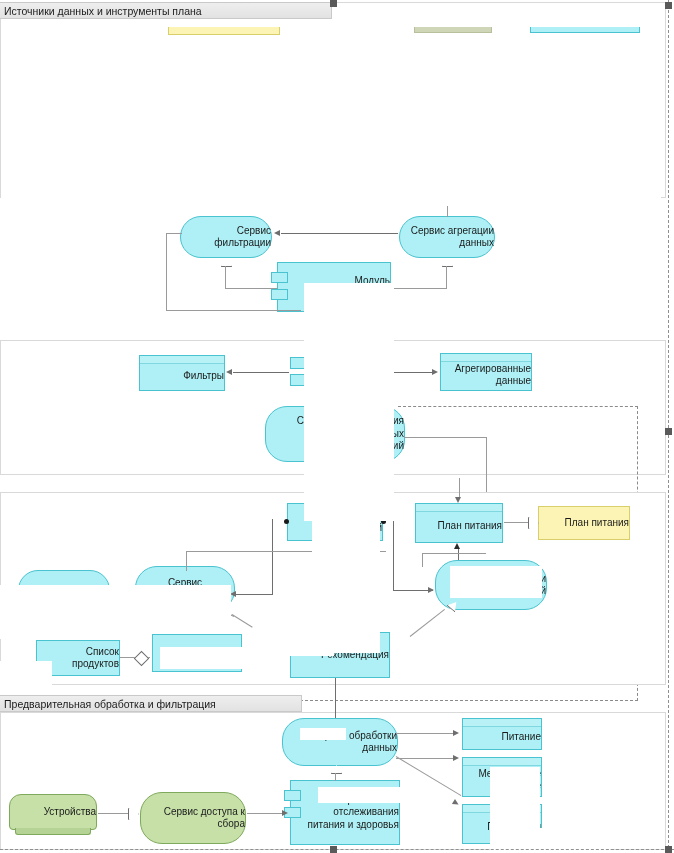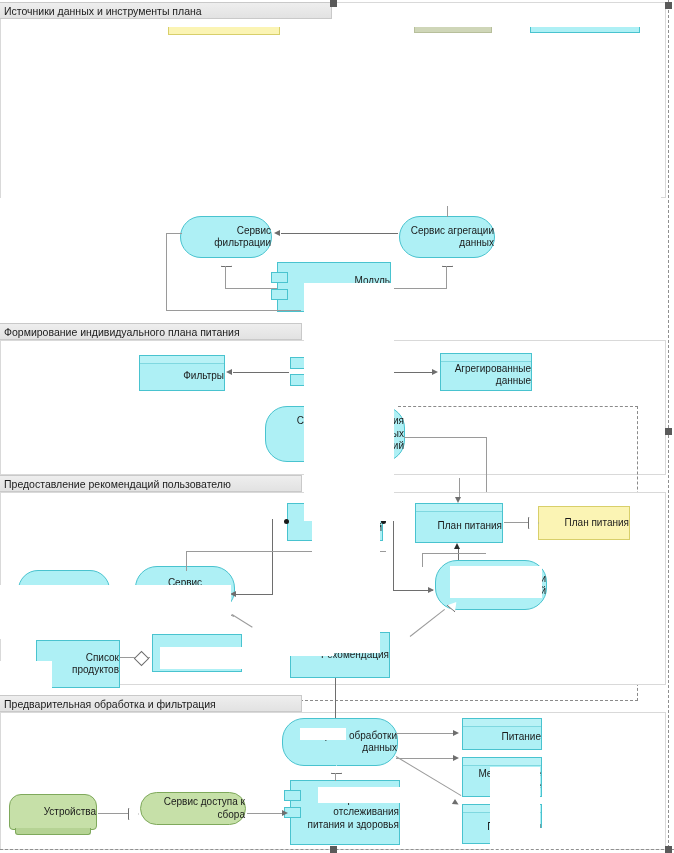--- a/index.html
+++ b/index.html
@@ -117,21 +117,20 @@
   <div class="ln lnv ln-grey" style="left:446px;top:266px;height:22px;"></div>
   <div class="ln lnh ln-grey" style="left:391px;top:288px;width:56px;"></div>
 
   <div class="ln lnv ln-grey" style="left:166px;top:233px;height:77px;"></div>
   <div class="ln lnh ln-grey" style="left:166px;top:310px;width:135px;"></div>
   <div class="ln lnh ln-grey" style="left:166px;top:233px;width:16px;"></div>
 
   <div class="ln lnv ln-grey" style="left:447px;top:206px;height:11px;"></div>
 
   <div class="band" style="top:340px;height:135px;"></div>
-  <div class="band-header" style="top:323px;left:0;width:302px;">Формирование индивидуального плана питания</div>
 
   <div class="shape cls" style="left:440px;top:353px;width:92px;height:38px;">
     <div class="strip"></div>
     <span class="lbl" style="margin-top:6px;">Агрегированные</span>
     <span class="lbl">данные</span>
   </div>
 
   <div class="shape cls" style="left:139px;top:355px;width:86px;height:36px;">
     <div class="strip"></div>
     <span class="lbl" style="margin-top:7px;">Фильтры</span>
@@ -156,21 +155,20 @@
   <div class="ln-dash-h" style="left:300px;top:700px;width:338px;"></div>
   <div class="ln-dash-v" style="left:300px;top:700px;height:18px;"></div>
 
   <div class="ln lnh ln-grey" style="left:404px;top:437px;width:82px;"></div>
   <div class="ln lnv ln-grey" style="left:486px;top:437px;height:62px;"></div>
 
   <div class="ln lnv" style="left:335px;top:462px;height:48px;"></div>
   <div class="arrow-u" style="left:331px;top:456px;"></div>
 
   <div class="band" style="top:492px;height:193px;"></div>
-  <div class="band-header" style="top:475px;left:0;width:302px;">Предоставление рекомендаций пользователю</div>
 
   <div class="shape cls" style="left:287px;top:503px;width:96px;height:38px;">
     <span class="lbl">Интерфейс</span>
     <span class="lbl">сообщений</span>
   </div>
   <div class="lolli" style="left:370px;top:512px;"></div>
   <div class="dot" style="left:284px;top:519px;"></div>
   <div class="dot" style="left:381px;top:519px;"></div>
   <div class="dot" style="left:333px;top:500px;"></div>
 
@@ -216,21 +214,21 @@
 
   <div class="ln lnh ln-grey" style="left:186px;top:551px;width:200px;"></div>
   <div class="ln lnv ln-grey" style="left:186px;top:551px;height:20px;"></div>
   <div class="ln lnh ln-grey" style="left:422px;top:553px;width:64px;"></div>
   <div class="ln lnv ln-grey" style="left:422px;top:553px;height:14px;"></div>
 
   <div class="ln lnv" style="left:335px;top:541px;height:185px;"></div>
   <div class="dot" style="left:332px;top:626px;"></div>
   <div class="arrow-u" style="left:331px;top:718px;transform:rotate(180deg);"></div>
 
-  <div class="shape cls" style="left:36px;top:640px;width:84px;height:48px;">
+  <div class="shape cls" style="left:36px;top:640px;width:84px;height:36px;">
     <span class="lbl">Список</span>
     <span class="lbl">продуктов</span>
   </div>
 
   <div class="shape cls" style="left:152px;top:634px;width:90px;height:38px;">
     <span class="lbl">Пользователь</span>
   </div>
   <div class="ln lnh ln-grey" style="left:120px;top:657px;width:30px;"></div>
   <div class="diamond" style="left:136px;top:653px;"></div>
 
@@ -254,21 +252,21 @@
     <span class="lbl">питания и здоровья</span>
   </div>
   <div class="tri-hollow-u" style="left:331px;top:765px;"></div>
   <div class="ln lnv ln-grey" style="left:335px;top:773px;height:8px;"></div>
 
   <div class="shape node3d" style="left:9px;top:794px;width:88px;height:36px;">
     <span class="lbl">Устройства</span>
     <div class="base"></div>
   </div>
 
-  <div class="shape svc-green" style="left:140px;top:792px;width:106px;height:33px;">
+  <div class="shape svc-green" style="left:140px;top:792px;width:106px;height:52px;">
     <span class="lbl">Сервис доступа к</span>
     <span class="lbl">сбора</span>
   </div>
 
   <div class="ln lnh ln-grey" style="left:98px;top:813px;width:32px;"></div>
   <div class="tri-hollow-r" style="left:128px;top:808px;"></div>
   <div class="ln lnh ln-grey" style="left:247px;top:813px;width:36px;"></div>
   <div class="arrow-r" style="left:282px;top:810px;"></div>
 
   <div class="shape cls" style="left:462px;top:718px;width:80px;height:32px;">

